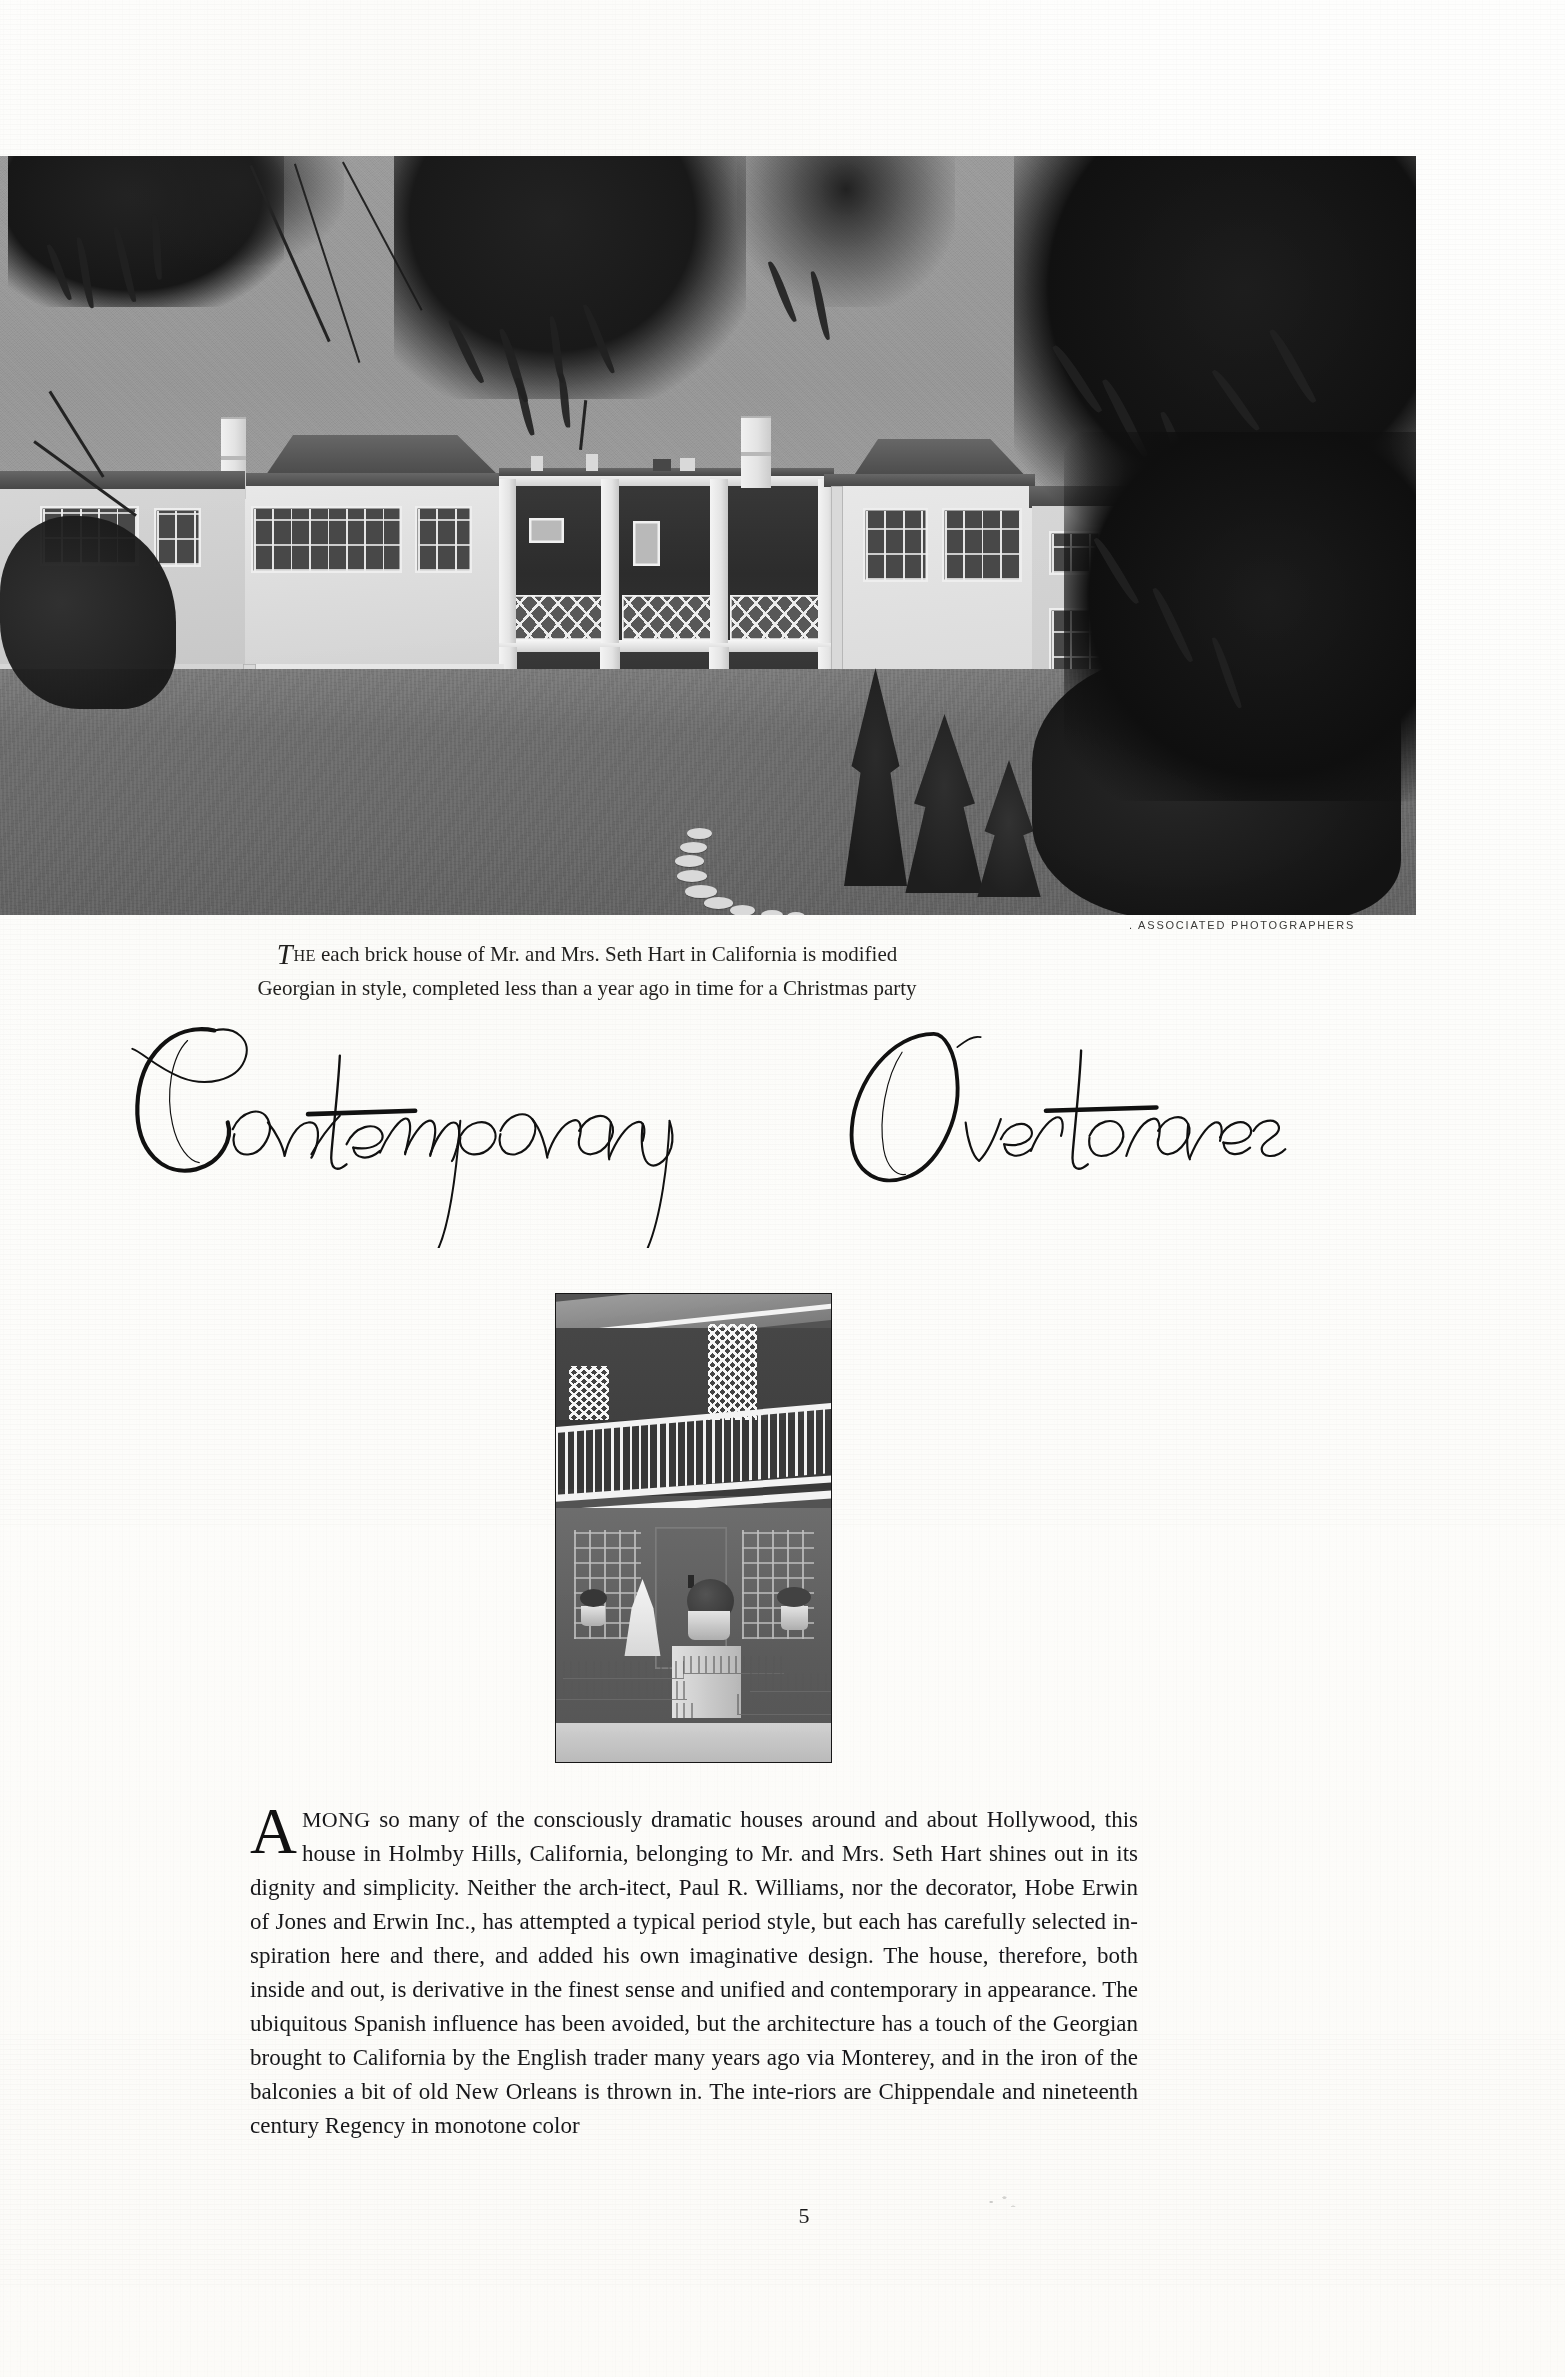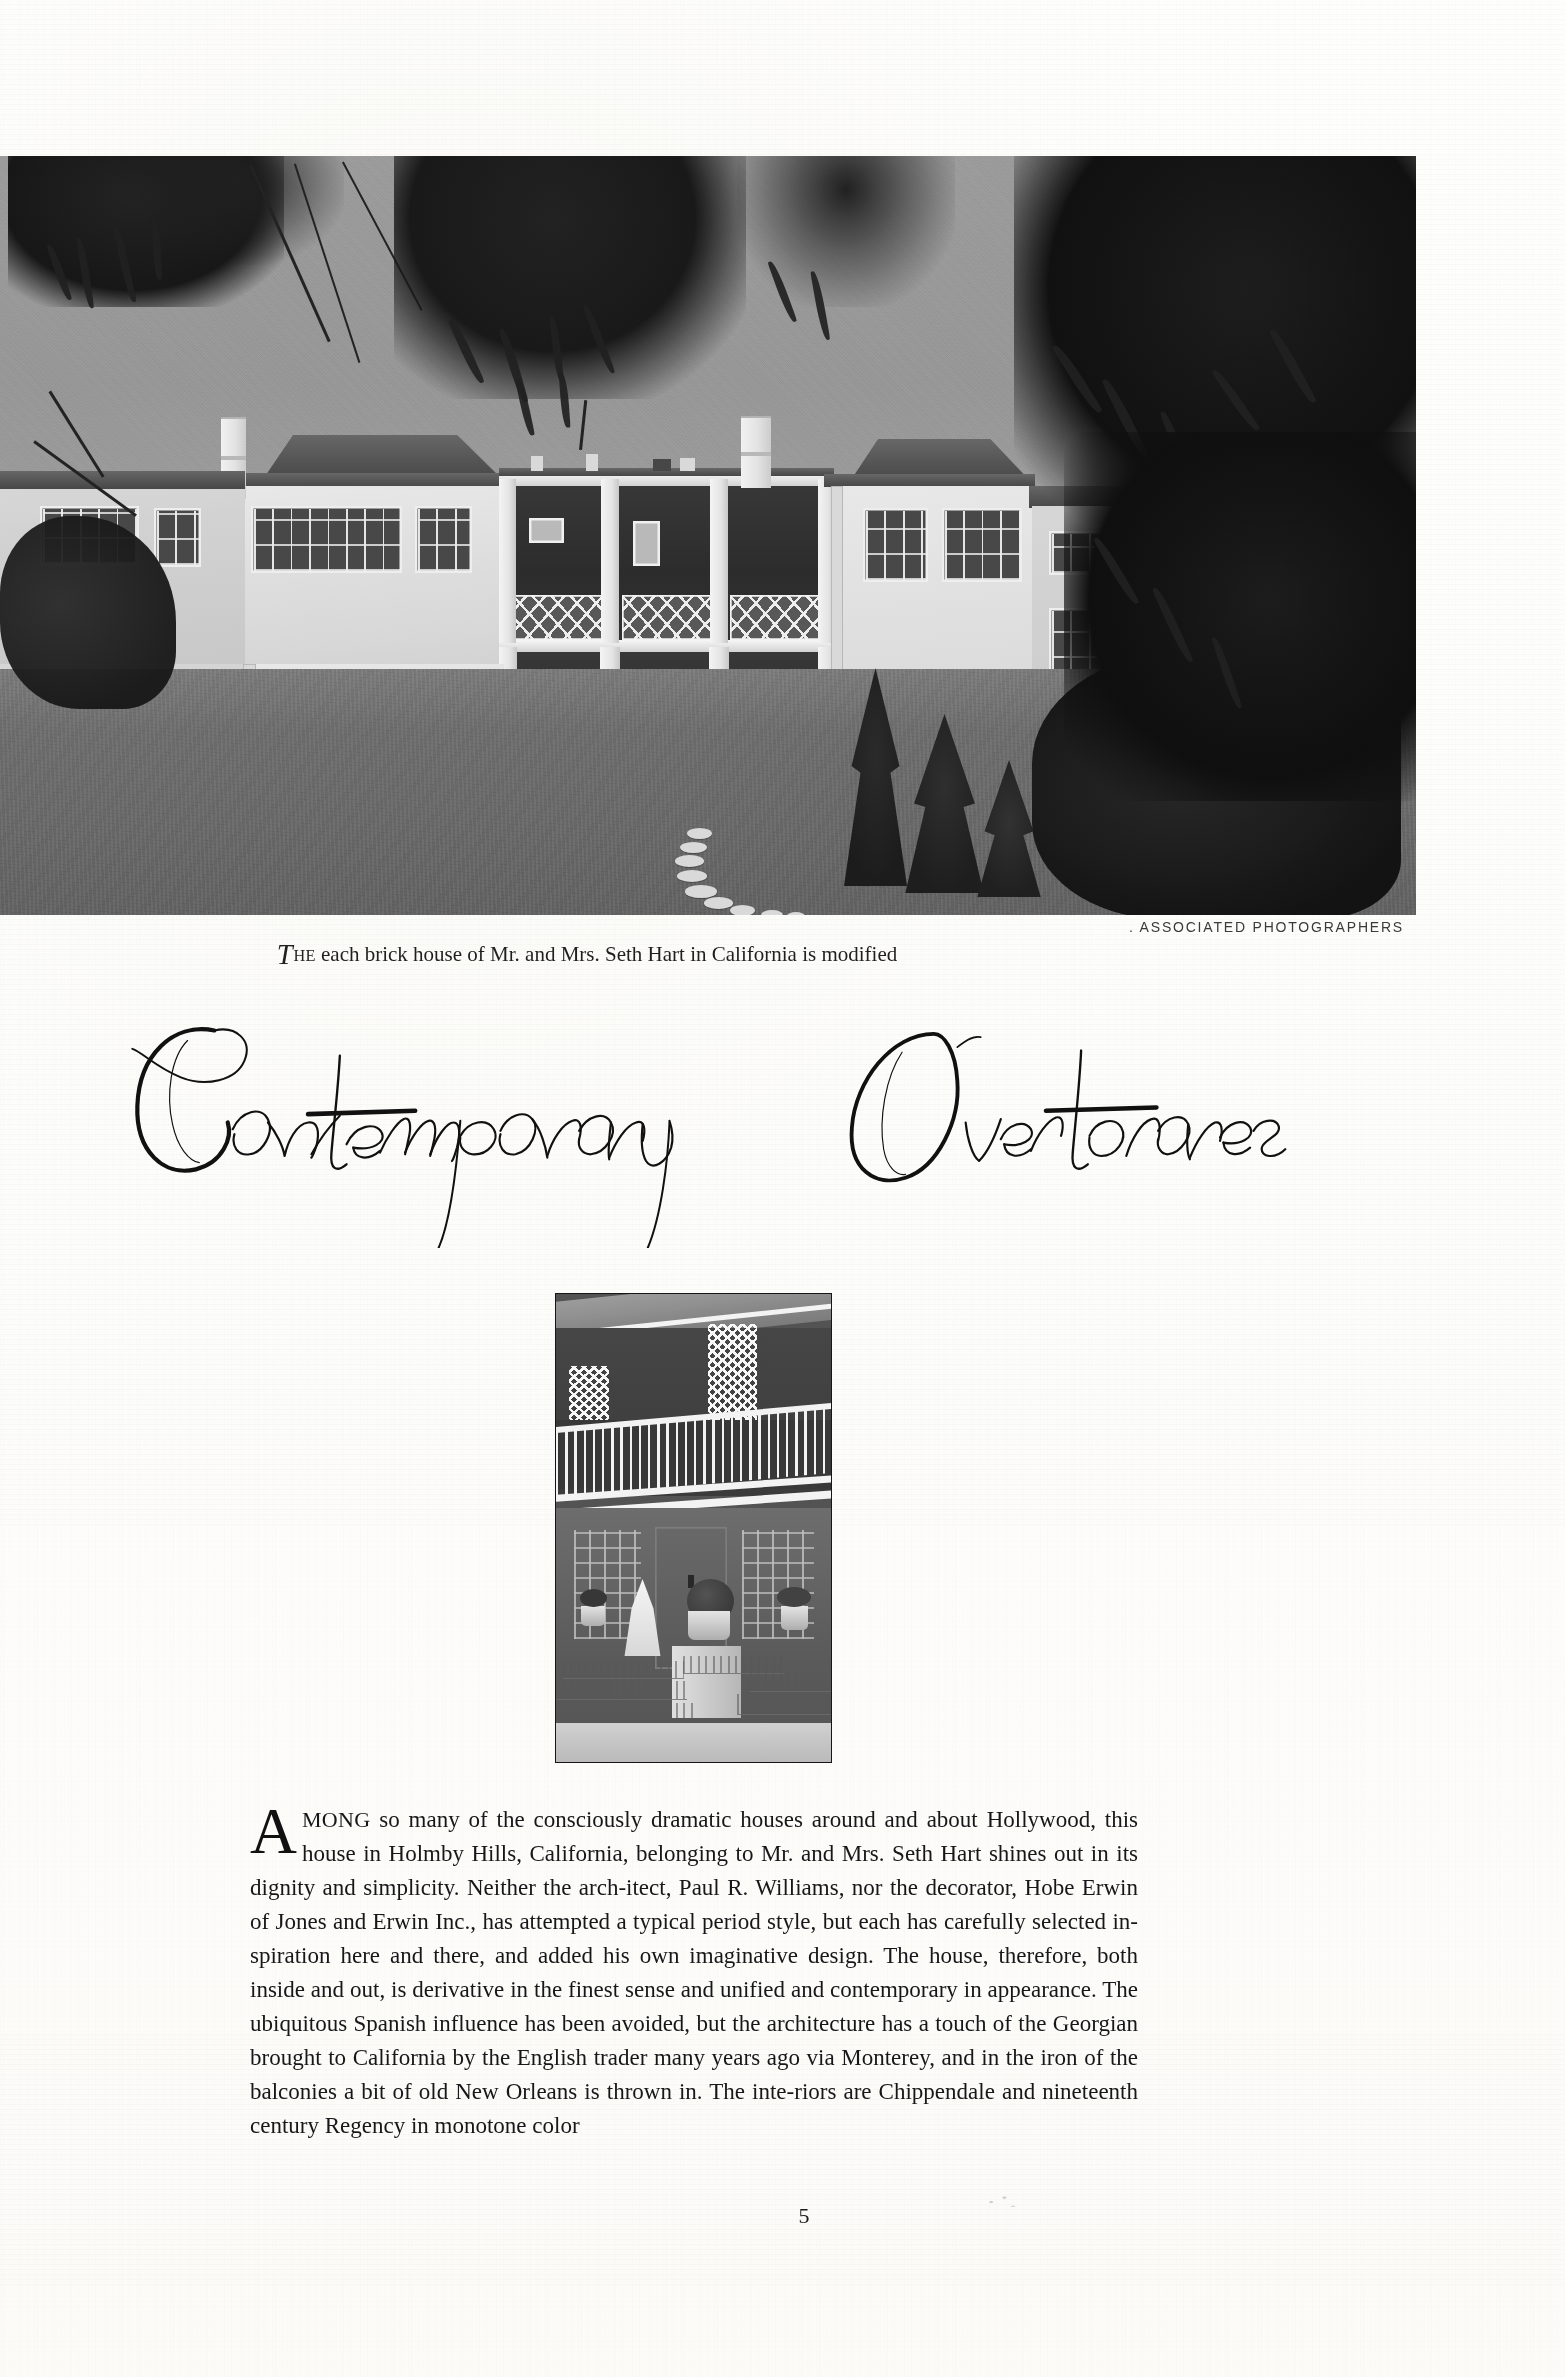--- a/index.html
+++ b/index.html
@@ -146,21 +146,21 @@
     opacity: .92;
   }
   .branch { position:absolute; background:#26261f; transform-origin: 0 50%; }
 
   
   .photo-credit {
     position: absolute;
     left: 1129px;
     top: 919px;
     font-family: "Liberation Sans", sans-serif;
-    font-size: 14px;
+    font-size: 11px;
     letter-spacing: 1.8px;
     color: #3a3a38;
     white-space: nowrap;
   }
 
   
   .caption {
     position: absolute;
     left: 168px;
     top: 938px;
@@ -508,20 +508,21 @@
       <div class="leaf" style="left:109px;top:151px;width:82px;height:9.2px;transform:rotate(66deg);"></div>
       <div class="leaf" style="left:168px;top:201px;width:75px;height:8.4px;transform:rotate(72deg);"></div>
     </div>
   </div>
 </div>
 
 <div class="photo-credit">. ASSOCIATED PHOTOGRAPHERS</div>
 
 <div class="caption">
   <span class="swash-t">T</span><span class="smallcaps">HE</span><span> each brick house of Mr. and Mrs. Seth Hart in California is modified</span><br>
+  <span>Georgian in style, completed less than a year ago in time for a Christmas party</span>
 </div>
 
 <div class="title-wrap">
   <div class="script-title">
     <svg viewBox="0 0 1700 300" xmlns="http://www.w3.org/2000/svg" aria-hidden="true">
       <g fill="none" stroke="#111" stroke-linecap="round" stroke-linejoin="round">
 
         <path d="M150 40 C 100 30, 60 70, 58 130 C 56 185, 90 215, 128 206 C 160 198, 172 168, 166 150" stroke-width="5"></path>
         <path d="M150 40 C 176 34, 196 52, 186 76 C 176 100, 140 108, 110 96 C 80 84, 64 66, 52 62" stroke-width="2.4"></path>
         <path d="M118 52 C 98 72, 92 116, 100 152 C 106 180, 120 196, 132 198" stroke-width="1.4"></path>

